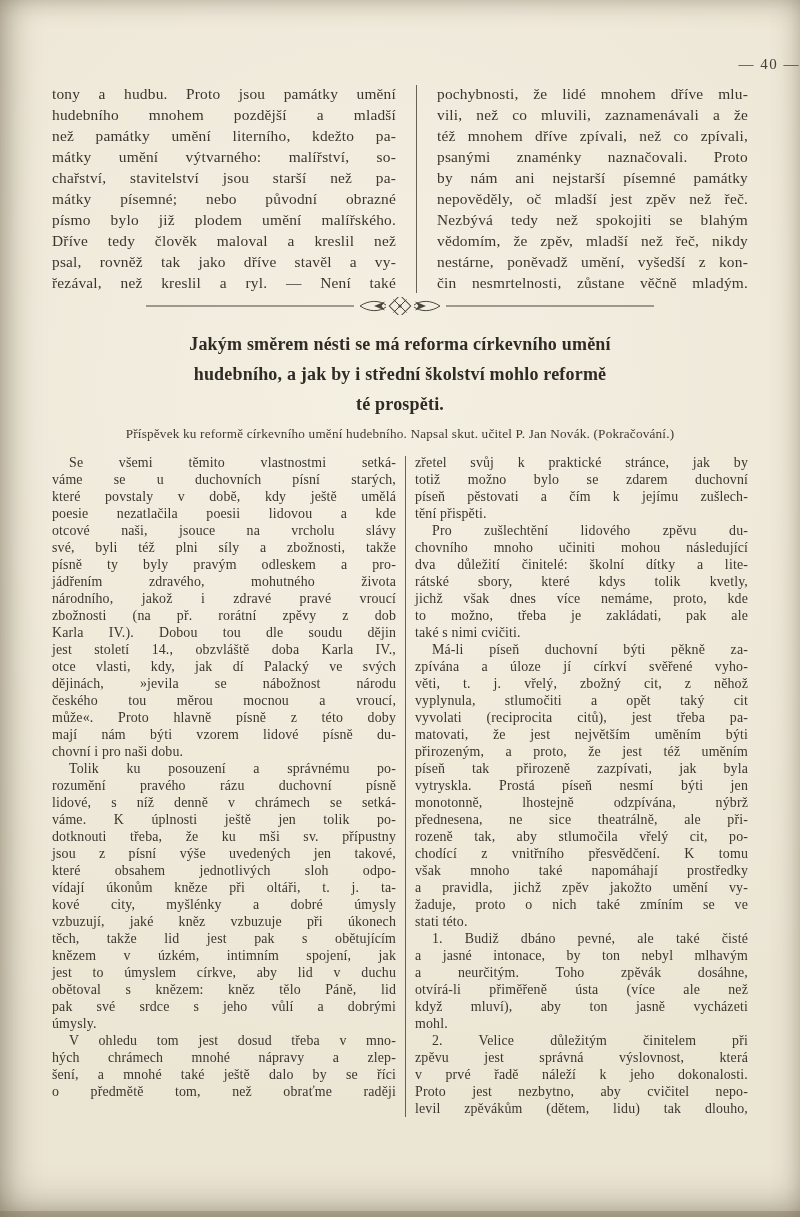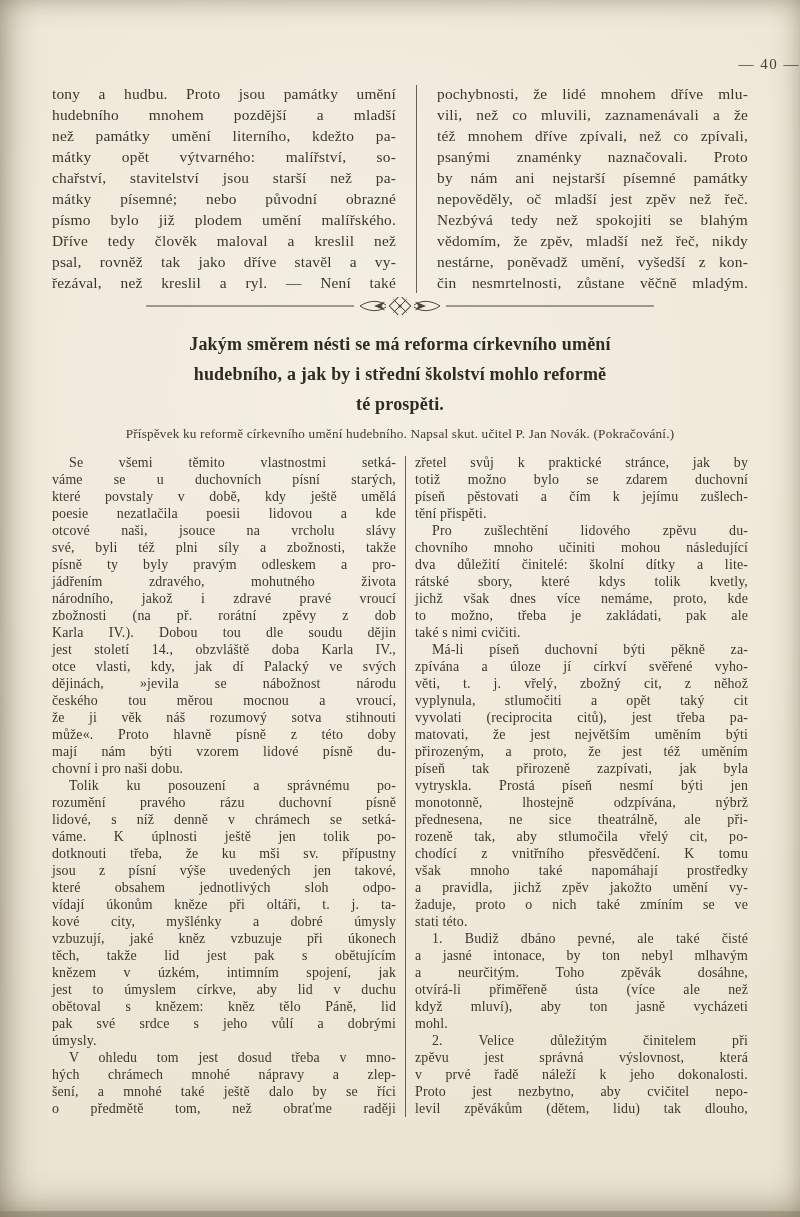--- a/index.html
+++ b/index.html
@@ -62,21 +62,21 @@
 <div class="page">
 
   <div class="page-number">— 40 —</div>
 
   <section class="cols top-block">
     <div class="col-left">
         <div class="para">
           <div class="line">tony a hudbu. Proto jsou památky umění</div>
           <div class="line">hudebního mnohem pozdější a mladší</div>
           <div class="line">než památky umění literního, kdežto pa-</div>
-          <div class="line">mátky opět výtvarného: malířství, so-</div>
+          <div class="line">mátky umění výtvarného: malířství, so-</div>
           <div class="line">chařství, stavitelství jsou starší než pa-</div>
           <div class="line">mátky písemné; nebo původní obrazné</div>
           <div class="line">písmo bylo již plodem umění malířského.</div>
           <div class="line">Dříve tedy člověk maloval a kreslil než</div>
           <div class="line">psal, rovněž tak jako dříve stavěl a vy-</div>
           <div class="line">řezával, než kreslil a ryl. — Není také</div>
         </div>
       </div>
     <div class="vrule"></div>
     <div class="col-right">
@@ -136,21 +136,20 @@
           <div class="line">své, byli též plni síly a zbožnosti, takže</div>
           <div class="line">písně ty byly pravým odleskem a pro-</div>
           <div class="line">jádřením zdravého, mohutného života</div>
           <div class="line">národního, jakož i zdravé pravé vroucí</div>
           <div class="line">zbožnosti (na př. rorátní zpěvy z dob</div>
           <div class="line">Karla IV.). Dobou tou dle soudu dějin</div>
           <div class="line">jest století 14., obzvláště doba Karla IV.,</div>
           <div class="line">otce vlasti, kdy, jak dí Palacký ve svých</div>
           <div class="line">dějinách, »jevila se nábožnost národu</div>
           <div class="line">českého tou měrou mocnou a vroucí,</div>
-          <div class="line">že ji věk náš rozumový sotva stihnouti</div>
           <div class="line">může«. Proto hlavně písně z této doby</div>
           <div class="line">mají nám býti vzorem lidové písně du-</div>
           <div class="line endline">chovní i pro naši dobu.</div>
         </div>
         <div class="para">
           <div class="line indent">Tolik ku posouzení a správnému po-</div>
           <div class="line">rozumění pravého rázu duchovní písně</div>
           <div class="line">lidové, s níž denně v chrámech se setká-</div>
           <div class="line">váme. K úplnosti ještě jen tolik po-</div>
           <div class="line">dotknouti třeba, že ku mši sv. přípustny</div>

